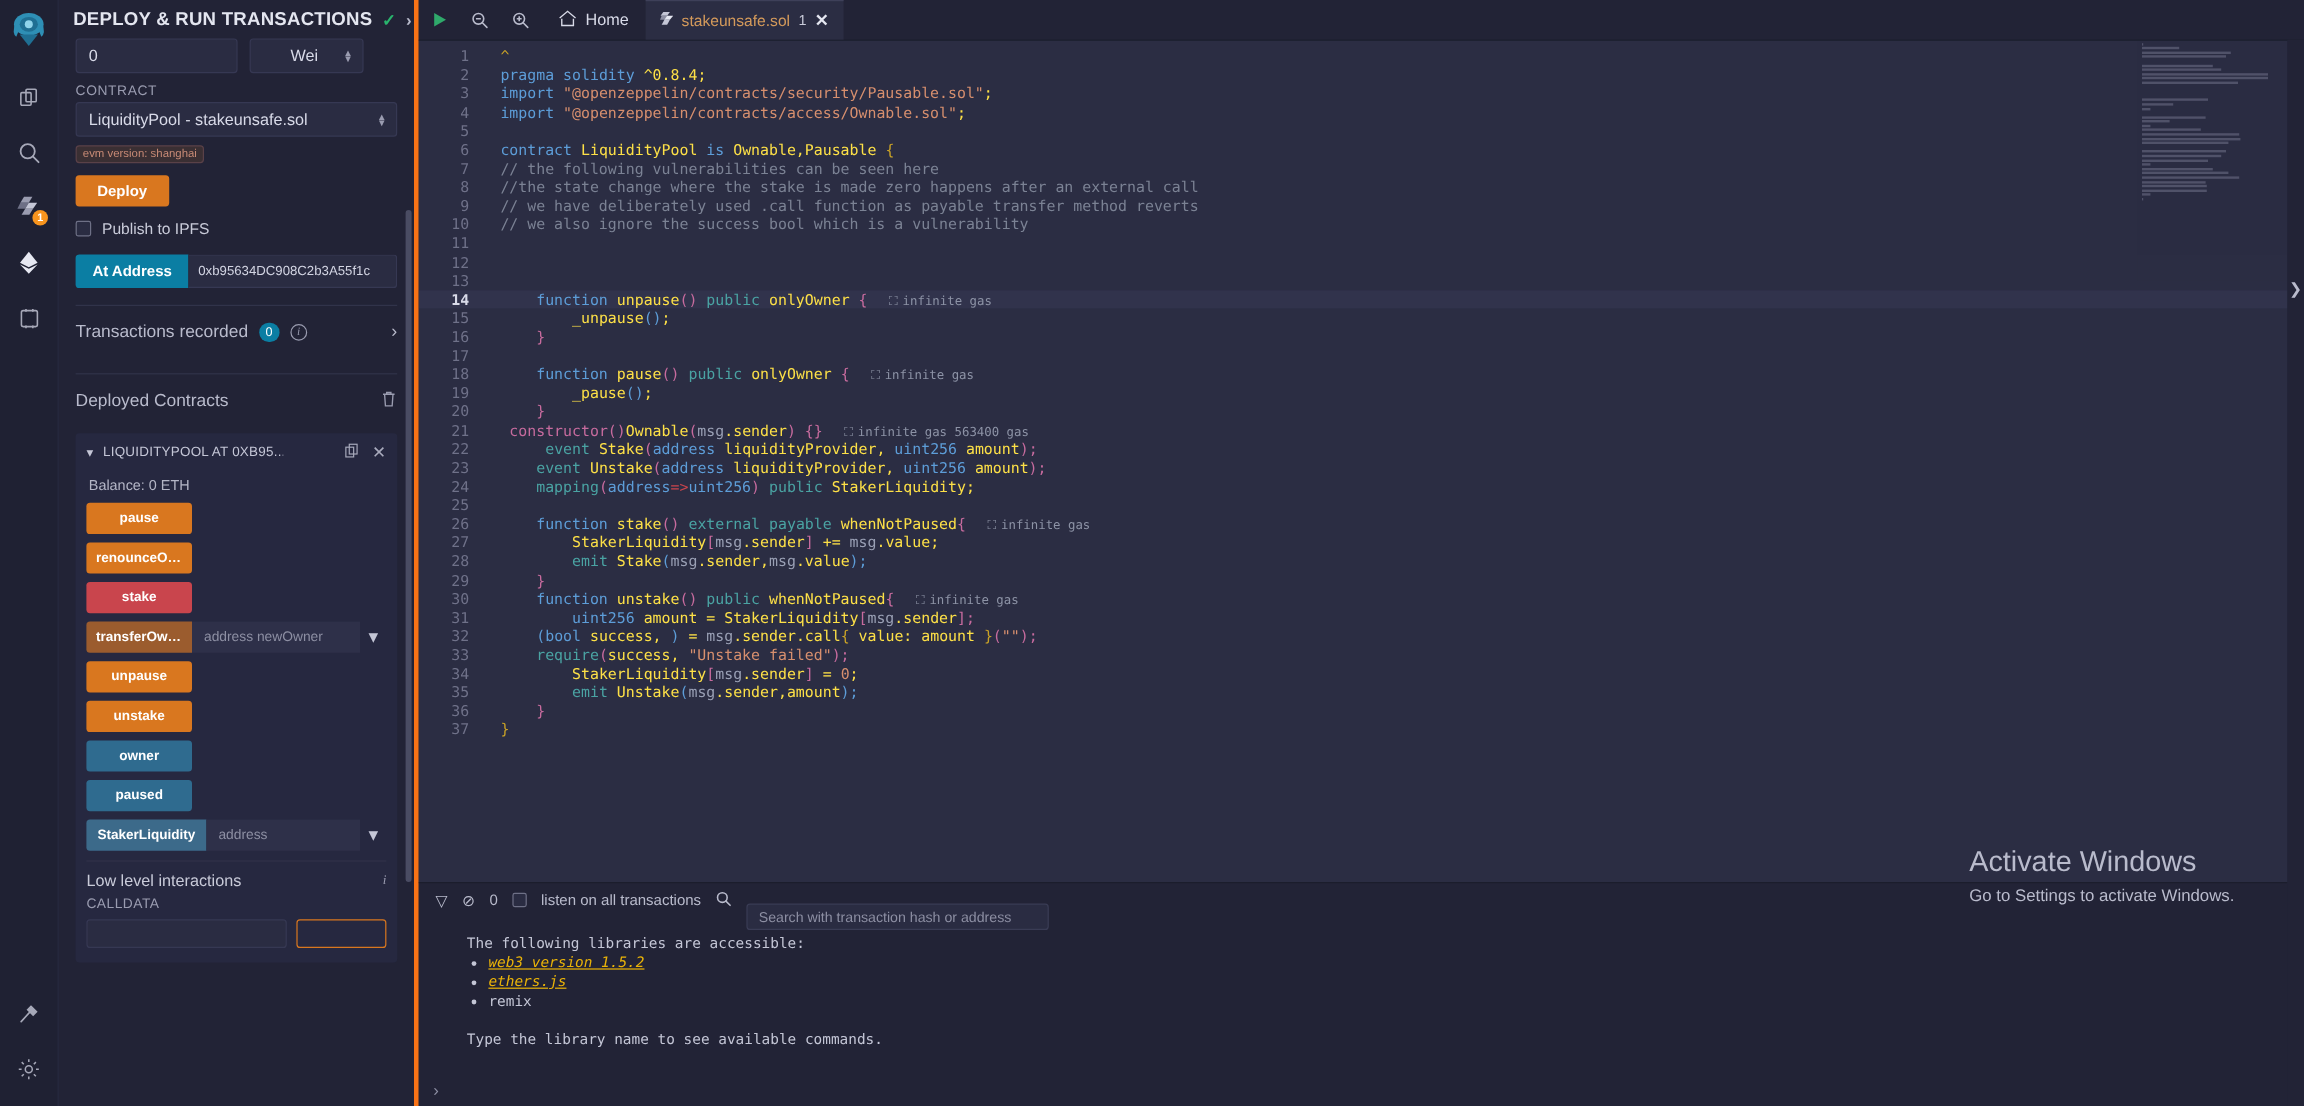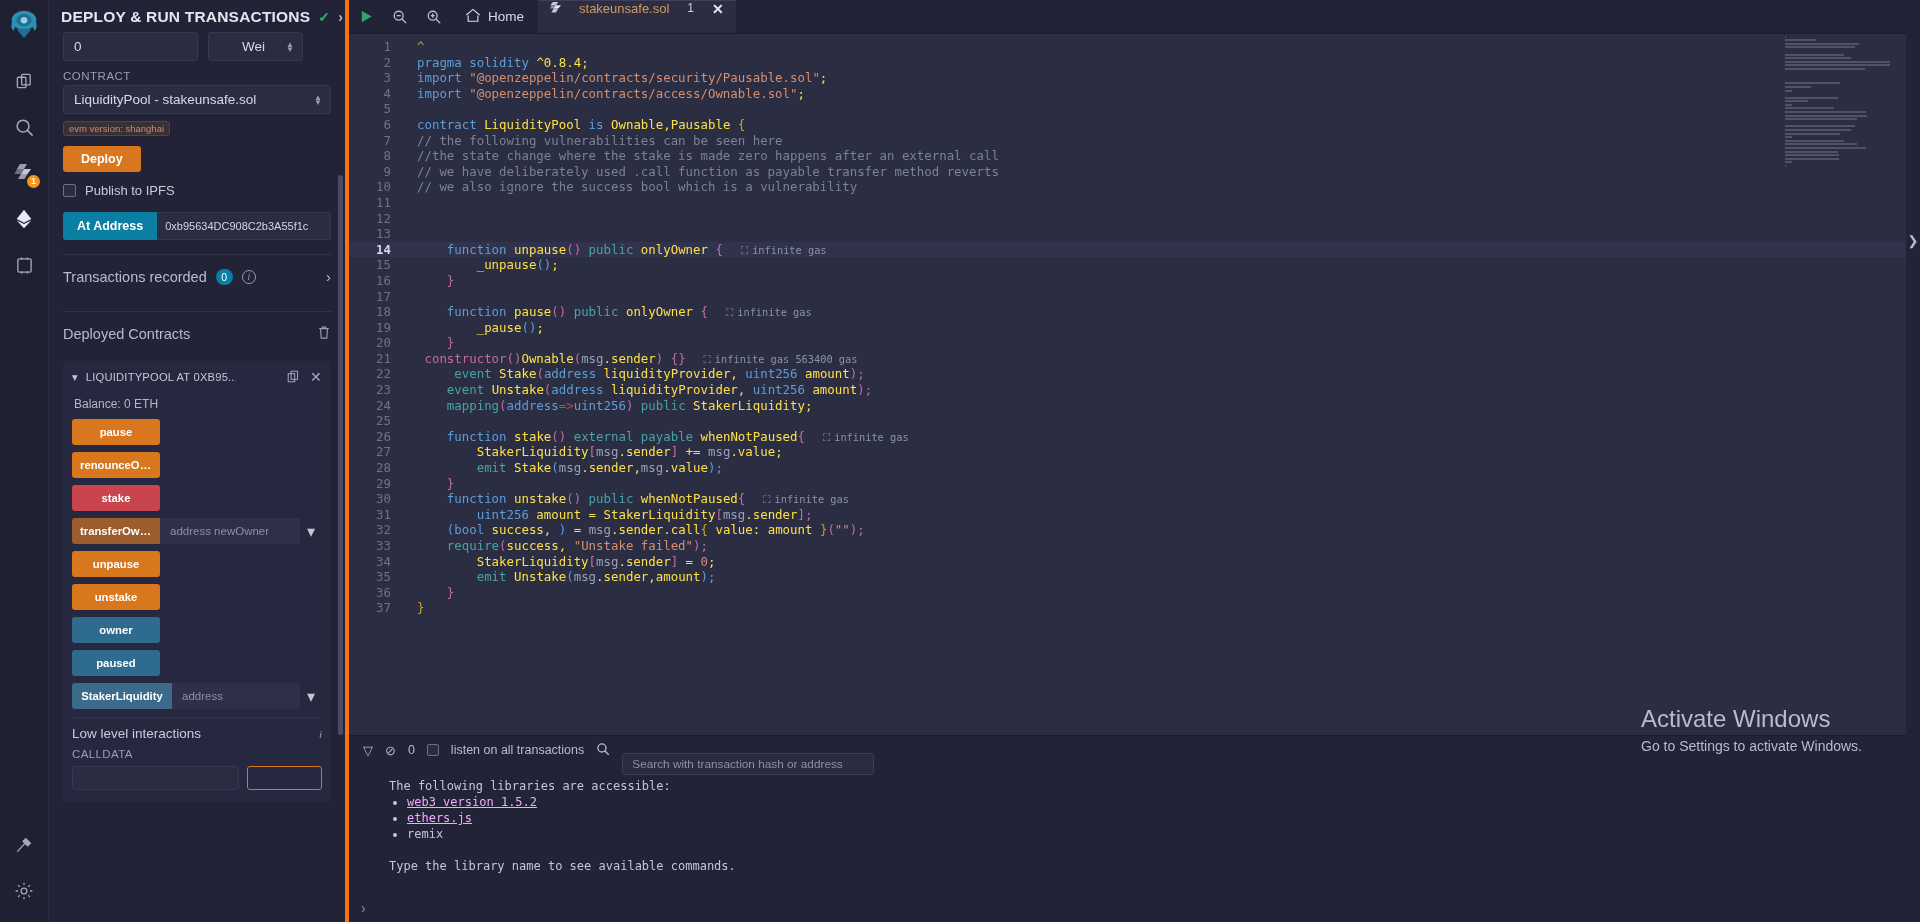--- a/index.html
+++ b/index.html
@@ -160,21 +160,21 @@
 
   
   .main { flex: 1; display: flex; flex-direction: column; height: 922px; background: #2b2d43; position:relative;}
   .tabsbar {
     height: 48px; background: #222336; display: flex; align-items: center;
     border-bottom: 1px solid #1b1d2c; flex: 0 0 33px;
   }
   .tb-icon { width: 34px; height: 33px; display:flex; align-items:center; justify-content:center; color:#b9bbcc;}
   .tb-home { display:flex; align-items:center; gap:7px; padding: 0 14px; color:#d8dae8; font-size: 13.5px; height:33px;}
   .tab {
-    display: flex; align-items: flex-start; gap: 18px;
+    display: flex; align-items: center; gap: 7px;
     background: #2b2d43; height: 33px; padding: 0 12px;
     border-top: 1px solid #3e4059;
     font-size: 13px; color: #d49a5b;
   }
   .tab .cnt { color: #c9cbd9; font-size: 12px; }
   .tab .x { color: #e6e8f2; font-size: 14px; font-weight: bold; }
 
   
   .editor { flex: 1 1 auto; background: #2b2d43; position: relative; overflow: hidden; }
   .code {
@@ -226,21 +226,21 @@
   .term-bar .ban { font-size: 13px; }
   .t-chk { width: 12px; height: 12px; border: 1px solid #6e7086; background: #2a2c42; border-radius: 2px;}
   .t-search {
     width: 252px; height: 21px; background: #2a2c42; border: 1px solid #3a3c55;
     border-radius: 3px; color: #8d8fa3; font-size: 11.8px;
     display: flex; align-items: center; padding: 10px 9px; margin-top: 28px;
   }
   .term-body { flex: 1 1 auto; padding: 14px 0 0 40px; font-family:"DejaVu Sans Mono",monospace; font-size: 12px; color: #c4c6d6; line-height: 16px;}
   .term-body ul { margin: 0 0 0 18px; }
   .term-body li { list-style: disc; }
-  .term-body a { color: #f0abfc; text-decoration: underline; }
+  .term-body a { color: #eab308; text-decoration: underline; font-style: italic; }
   .term-foot { height: 28px; display: flex; align-items: center; padding-left: 12px; color: #8d8fa3; font-size: 14px; flex:0 0 28px;}
 
   
   .wm {
     position: absolute; right: 58px; bottom: 168px;
     color: #b9bbcc; text-align: left; pointer-events: none;
   }
   .wm .l1 { font-size: 24px; }
   .wm .l2 { font-size: 14px; margin-top: 5px; }
 

